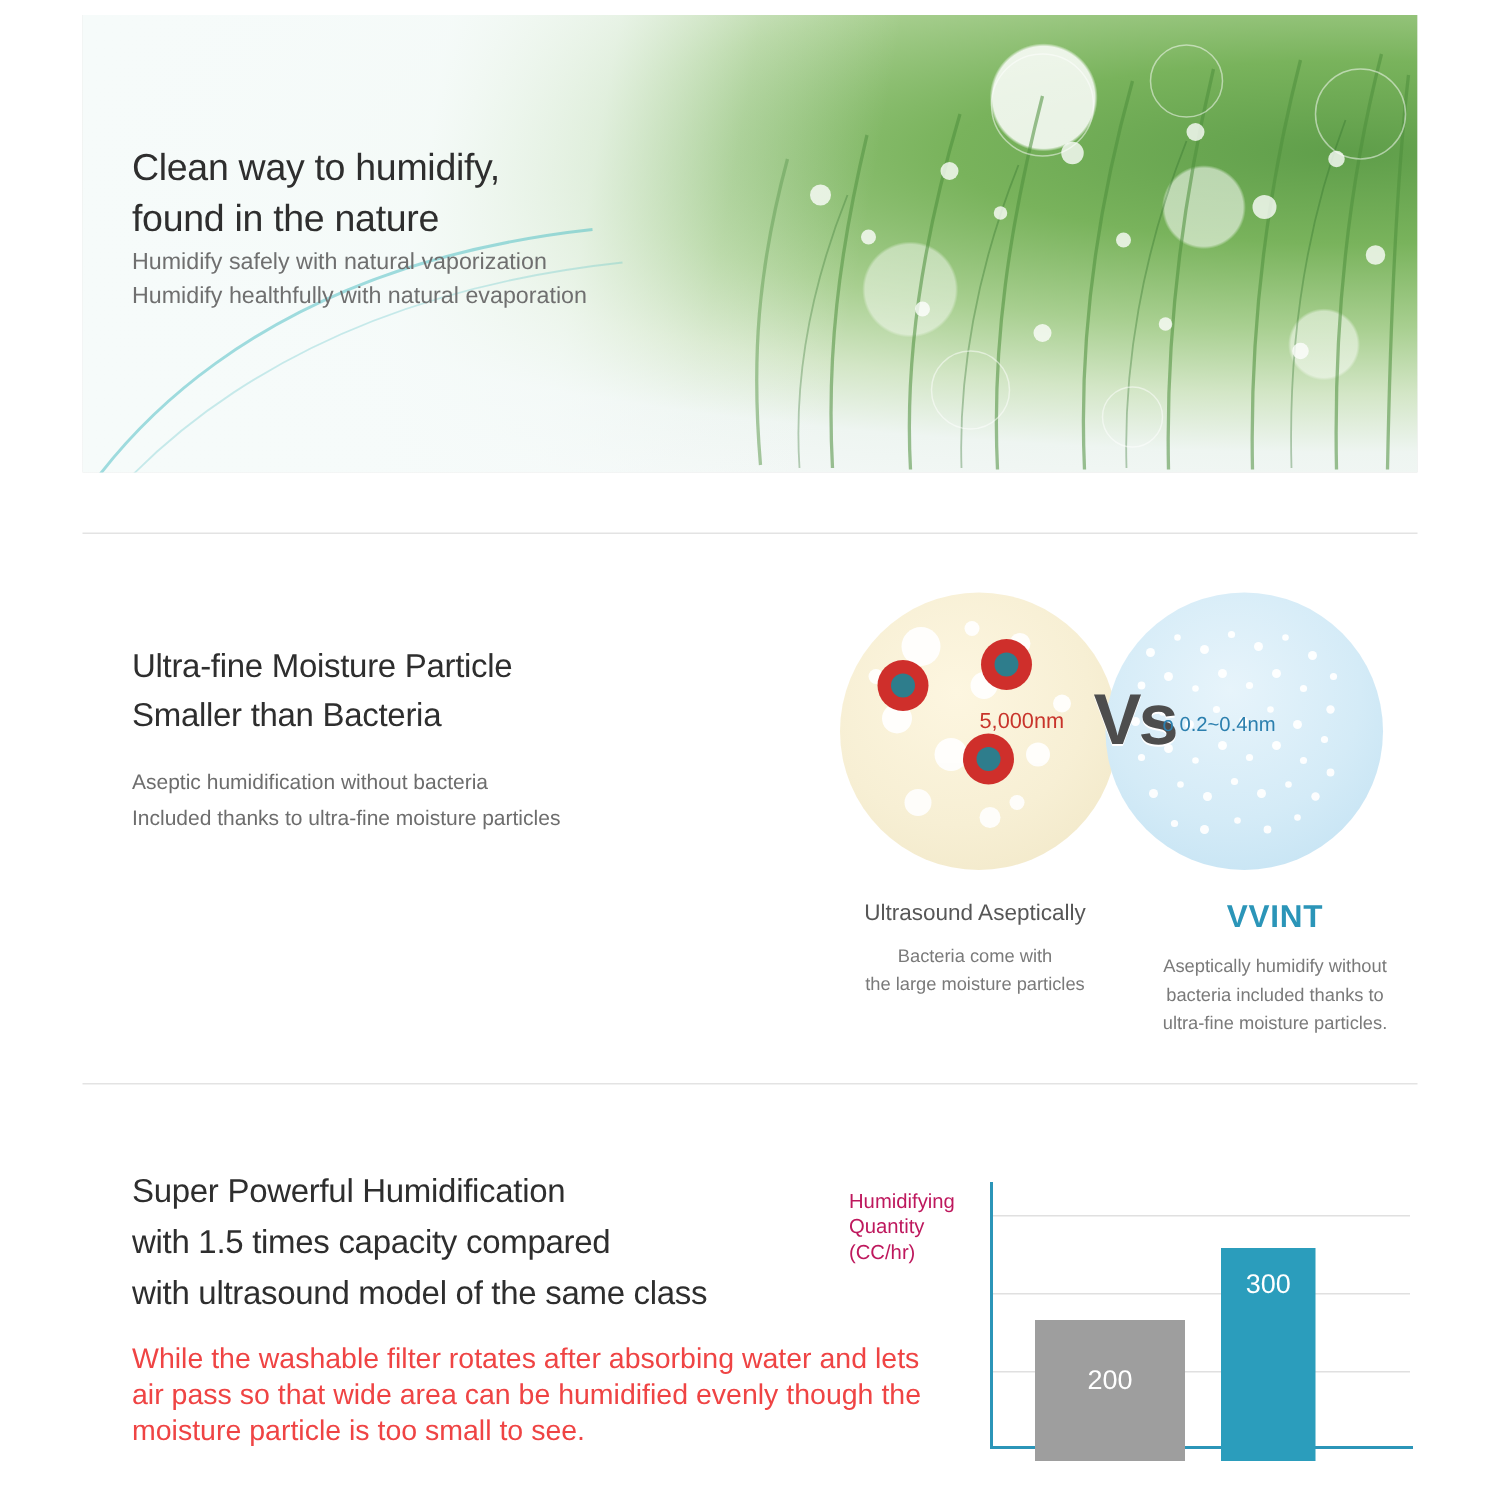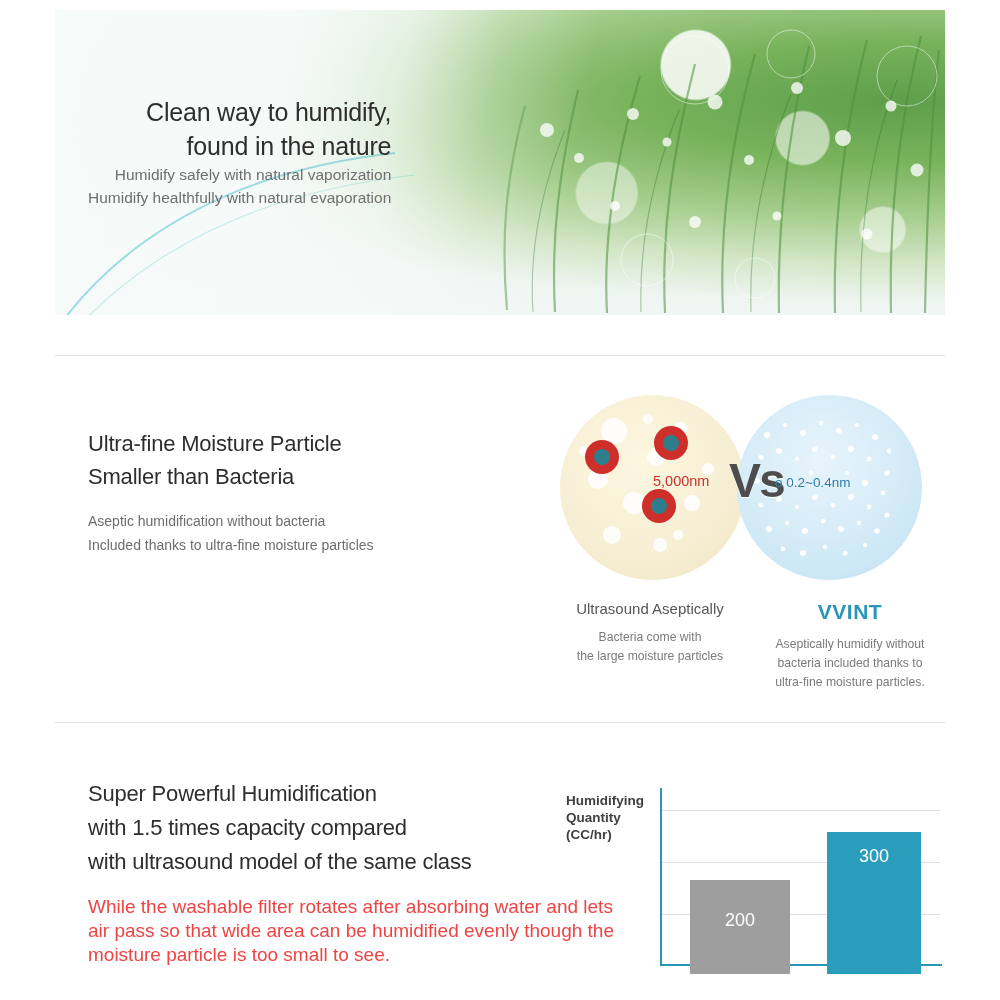--- a/index.html
+++ b/index.html
@@ -11,21 +11,20 @@
     overflow: hidden;
   }
   .page { position: relative; width: 1000px; height: 1000px; }
 
   
   .hero {
     position: absolute; left: 55px; top: 10px;
     width: 890px; height: 305px;
     overflow: hidden;
     background: #e5e5e5;
-    text-align: right;
   }
   .hero-bg {
     position: absolute; inset: 0;
     background:
       radial-gradient(circle at 72% 18%, rgba(255,255,255,.85) 0 34px, rgba(255,255,255,0) 36px),
       radial-gradient(circle at 84% 42%, rgba(255,255,255,.55) 0 26px, rgba(255,255,255,0) 28px),
       radial-gradient(circle at 62% 60%, rgba(255,255,255,.45) 0 30px, rgba(255,255,255,0) 32px),
       radial-gradient(circle at 93% 72%, rgba(255,255,255,.5) 0 22px, rgba(255,255,255,0) 24px),
       radial-gradient(ellipse 120% 80% at 95% 30%, #5f9e4a 0%, #79b35c 25%, #a8cf90 48%, #d3e6c6 66%, #eef5f1 82%, #f4f8f7 100%);
   }
@@ -106,21 +105,21 @@
 
   
   .sec3 { position: absolute; left: 0; top: 722px; width: 1000px; height: 278px; }
   .sec3-text { position: absolute; left: 88px; top: 55px; }
   .h3 { font-size: 22px; line-height: 34px; color: #2e2e2e; font-weight: 400; letter-spacing: -.2px; }
   .p3 { margin-top: 16px; font-size: 19px; line-height: 24px; color: #ef4444; }
 
   .chart { position: absolute; left: 562px; top: 58px; width: 380px; height: 210px; }
   .chart-ylabel {
     position: absolute; left: 4px; top: 12px;
-    font-size: 13.5px; line-height: 17px; color: #404040; font-weight: 700;
+    font-size: 13.5px; line-height: 17px; color: #be185d; font-weight: 400;
   }
   .axis-v { position: absolute; left: 98px; top: 8px; width: 2px; height: 178px; background: #2b95b8; }
   .axis-h { position: absolute; left: 98px; top: 184px; width: 282px; height: 2px; background: #2b95b8; }
   .grid { position: absolute; left: 100px; width: 278px; height: 1px; background: #e0e0e0; }
   .bar { position: absolute; bottom: 16px; text-align: center; }
   .bar .fill { width: 100%; position: absolute; bottom: 0; left: 0; }
   .bar .val {
     position: absolute; width: 100%; text-align: center;
     font-size: 18px; font-weight: 400; color: #ffffff;
   }
@@ -344,21 +343,21 @@
 
       <div class="axis-v"></div>
       <div class="axis-h"></div>
 
       <div class="bar" style="left:128px; width:100px; height:94px;">
         <div class="fill" style="height:94px; background:#9e9e9e;"></div>
         <div class="val" style="top:30px;">200</div>
 
       </div>
 
-      <div class="bar" style="left:265px; width:94px; height:142px;">
+      <div class="bar" style="left:252px; width:63px; height:142px;">
         <div class="fill" style="height:142px; background:#2b9dbc;"></div>
         <div class="val" style="top:14px;">300</div>
 
       </div>
     </div>
   </section>
 
 </div>
 
 </body></html>

